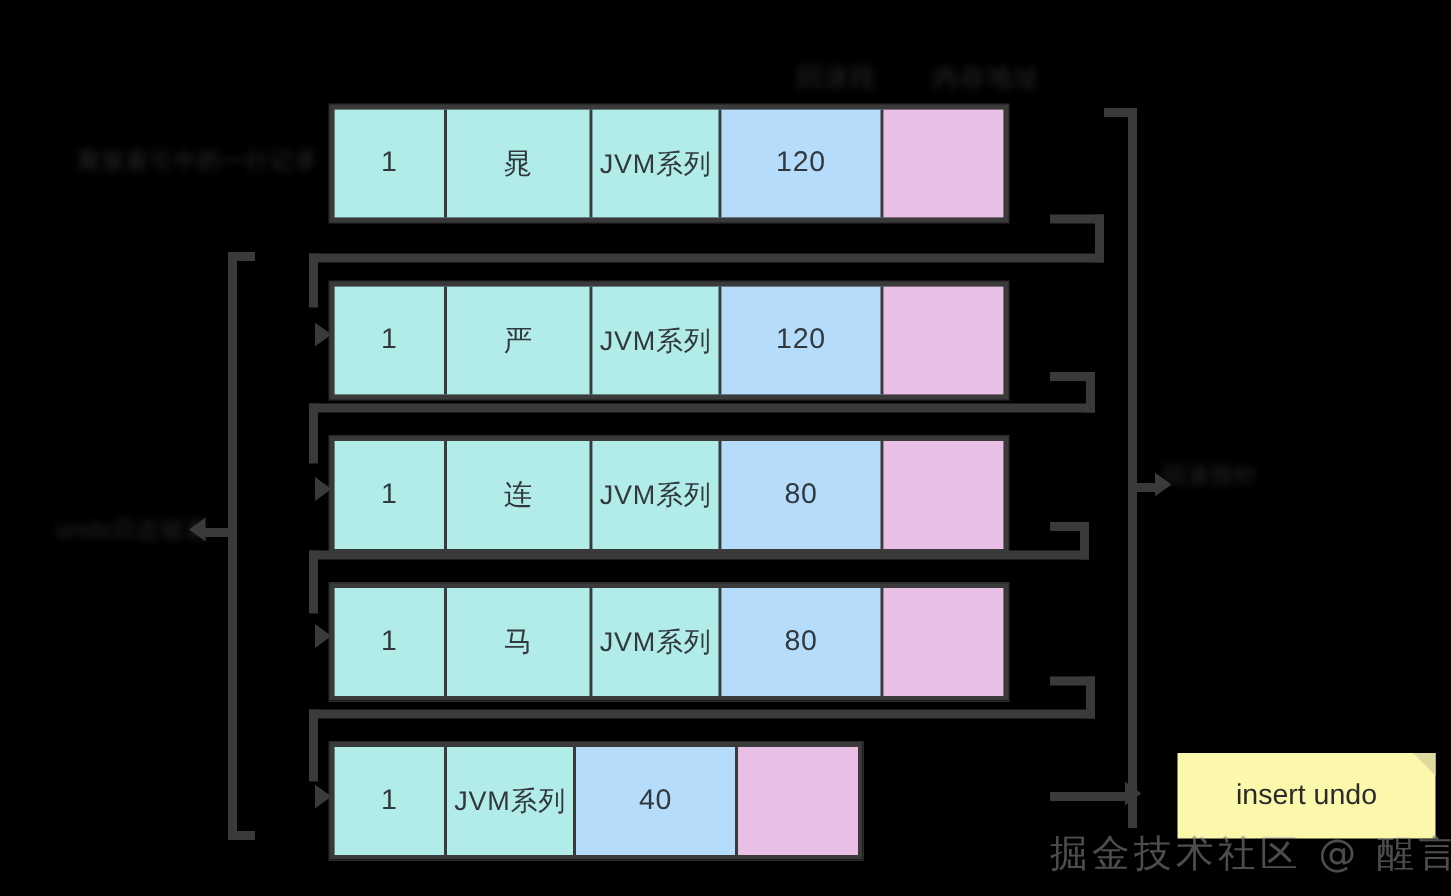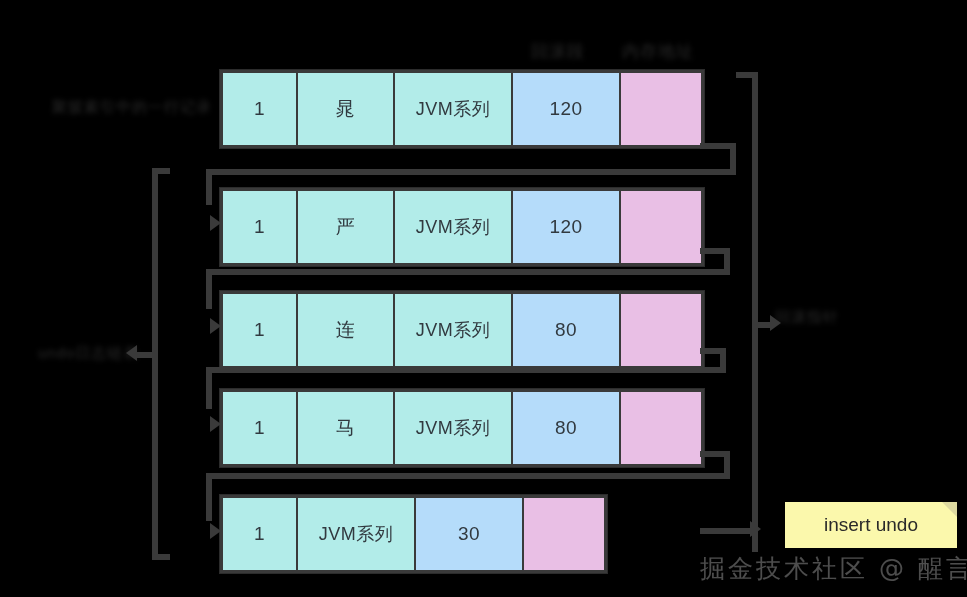--- a/index.html
+++ b/index.html
@@ -26,21 +26,21 @@
     font-size:19px;
     color:#31393f;
     border-right:2px solid #3a3a3a;
     box-sizing:border-box;
     height:72px;
     letter-spacing:.5px;
   }
   .cell:last-child{border-right:none;}
   .c-id{width:75px;background:#b2ece9;}
   .c-name{width:97px;background:#b2ece9;}
-  .c-title{width:118px;background:#b2ece9;font-size:18px;}
+  .c-title{width:86px;background:#b2ece9;font-size:18px;}
   .c-num{width:108px;background:#b5dcfa;}
   .c-ptr{width:80px;background:#e9bfe5;}
 
   
   .conn{position:absolute;background:#3a3a3a;}
   .h{height:6px;}
   .v{width:6px;}
 
   .arrow-r{
     position:absolute;width:0;height:0;
@@ -63,21 +63,21 @@
     filter:blur(2.4px);
     white-space:nowrap;
     letter-spacing:1px;
   }
   .blurlabel.small{font-size:15px;}
 
   
   #note{
     position:absolute;
     left:785px;top:502px;
-    width:172px;height:46px;
+    width:172px;height:57px;
     background:#fbf8ac;
     display:flex;align-items:center;justify-content:center;
     font-size:19px;color:#2a2a2a;
     box-shadow:0 1px 3px rgba(0,0,0,.5);
   }
   #note .fold{
     position:absolute;right:0;top:0;
     width:0;height:0;
     border-top:15px solid #ddd9a0;
     border-left:15px solid transparent;
@@ -135,21 +135,21 @@
     <div class="cell c-id">1</div>
     <div class="cell c-name">马</div>
     <div class="cell c-title">JVM系列</div>
     <div class="cell c-num">80</div>
     <div class="cell c-ptr"></div>
   </div>
 
   <div class="row" style="left:220px;top:495px;">
     <div class="cell c-id">1</div>
     <div class="cell c-title">JVM系列</div>
-    <div class="cell c-num">30</div>
+    <div class="cell c-num">40</div>
     <div class="cell c-ptr"></div>
   </div>
 
   <div class="conn h" style="left:700px;top:143px;width:36px;"></div>
   <div class="conn v" style="left:730px;top:143px;height:32px;"></div>
   <div class="conn h" style="left:206px;top:169px;width:530px;"></div>
   <div class="conn v" style="left:206px;top:169px;height:36px;"></div>
   <div class="arrow-r" style="left:210px;top:215px;"></div>
 
   <div class="conn h" style="left:700px;top:248px;width:30px;"></div>

